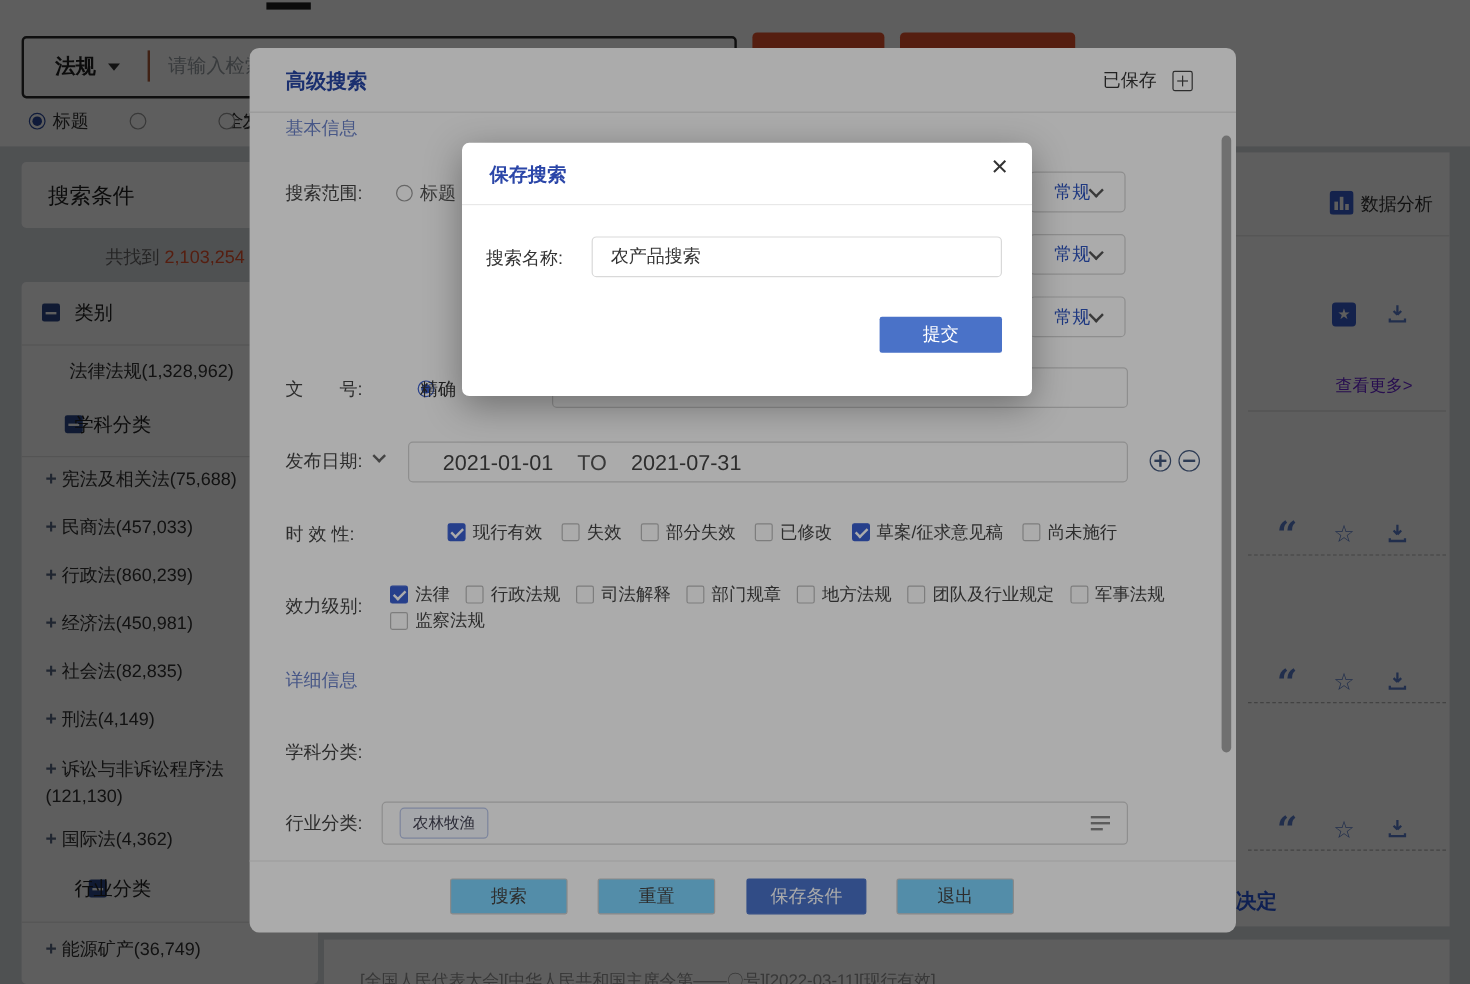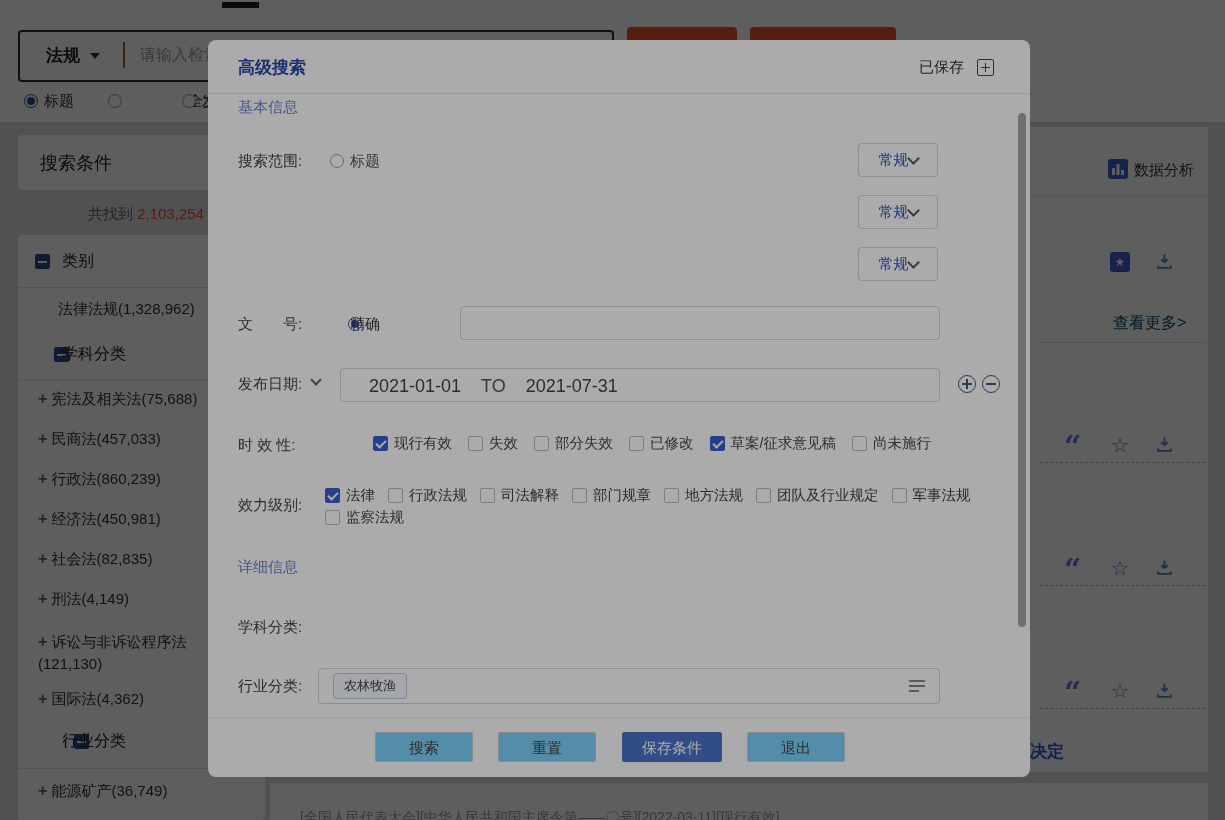--- a/index.html
+++ b/index.html
@@ -34,21 +34,21 @@
   .minus-sq{width:15px;height:15px;background:#2d4a8c;border-radius:2px;display:inline-block;position:relative;vertical-align:-2px;}
   .minus-sq::after{content:"";position:absolute;left:3px;right:3px;top:50%;height:2px;margin-top:-1px;background:#fff;}
   .plus-g{color:#5a6b85;font-weight:bold;font-size:16px;}
   .sdiv{height:1px;background:#e6e6e6;}
 
   .rescard{left:270px;top:127px;width:938px;height:645px;background:#fff;}
   .rescard2{left:270px;top:783px;width:938px;height:37px;background:#fff;}
   .hdivider{height:1px;background:#e8e8e8;}
   .dashdiv{height:0;border-top:1px dashed #b5b5b5;}
   .dana{font-size:15px;color:#333;}
-  .viewmore{font-size:16px;color:#0c4a6e;}
+  .viewmore{font-size:14px;color:#6d28d9;}
   .ricon{color:#5b7fd0;}
   .quote{font-family:"DejaVu Serif","Liberation Serif",serif;font-weight:bold;font-size:30px;line-height:10px;color:#5b7fd0;}
   .star{font-size:20px;color:#5b7fd0;}
   .starbox{width:20px;height:20px;background:#3a5fd0;border-radius:3px;color:#fff;font-size:12px;text-align:center;line-height:20px;}
   .ptitle{font-size:17px;font-weight:bold;color:#2a5ae0;}
   .citation{font-size:14px;color:#999;}
 
   
   .mask1{position:absolute;inset:0;background:rgba(0,0,0,.45);z-index:20;}
   .mask2{position:absolute;inset:0;background:rgba(0,0,0,.33);z-index:40;}
@@ -335,14 +335,22 @@
     <div class="mfoot">
       <div class="btn" style="left:167px;width:98px;">搜索</div>
       <div class="btn" style="left:290px;width:98px;">重置</div>
       <div class="btn primary" style="left:414px;width:100px;">保存条件</div>
       <div class="btn" style="left:539px;width:98px;">退出</div>
     </div>
   </div>
 
   <div class="mask2"></div>
 
+  <div class="dialog">
+    <span class="r dtitle">保存搜索</span>
+    <span class="r dclose">×</span>
+    <div class="r ddiv"></div>
+    <span class="r dlabel">搜索名称:</span>
+    <div class="r dinput">农产品搜索</div>
+    <div class="r dsubmit">提交</div>
+  </div>
 
 </div>
 
 </body></html>

